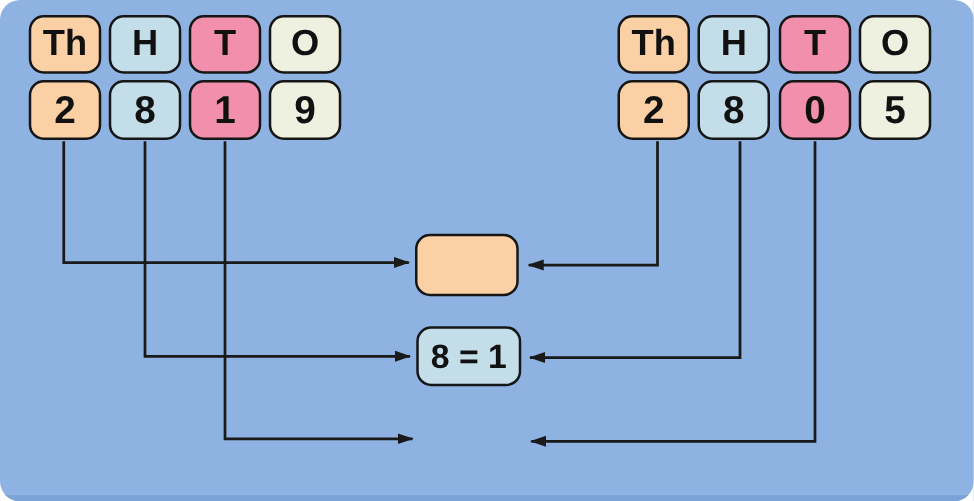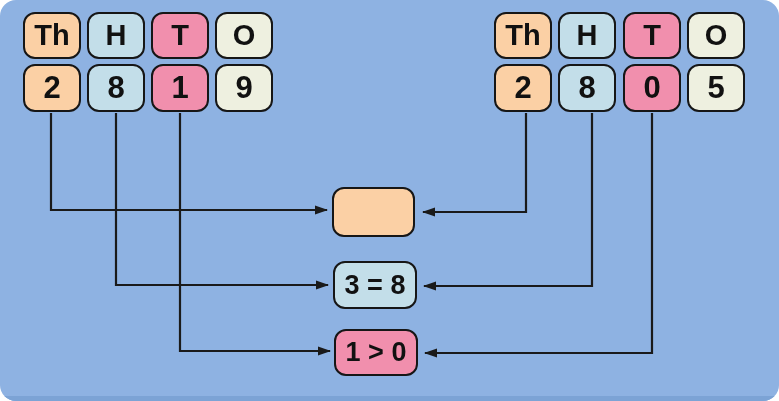--- a/index.html
+++ b/index.html
@@ -74,17 +74,16 @@
   <div class="cell hdr rx1" style="background-color: rgb(195, 222, 233);">H</div>
   <div class="cell hdr rx2" style="background-color: rgb(241, 143, 173);">T</div>
   <div class="cell hdr rx3" style="background-color: rgb(238, 240, 224);">O</div>
 
   <div class="cell dig rx0" style="background-color: rgb(251, 208, 165);">2</div>
   <div class="cell dig rx1" style="background-color: rgb(195, 222, 233);">8</div>
   <div class="cell dig rx2" style="background-color: rgb(241, 143, 173);">0</div>
   <div class="cell dig rx3" style="background-color: rgb(238, 240, 224);">5</div>
 
   <div class="cmp cmp-0" style="background-color: rgb(251, 208, 165);"></div>
-  <div class="cmp cmp-1" style="background-color: rgb(195, 222, 233);">3 = 8</div>
-  <div class="cmp cmp-2" style="background-color: rgb(241, 143, 173);">1 &gt; 0</div>
+  <div class="cmp cmp-1" style="background-color: rgb(195, 222, 233);">8 = 1</div>
 
   <div class="bottom-strip" style="background-color: rgb(124, 163, 213);"></div>
 </div>
 
 </body></html>

